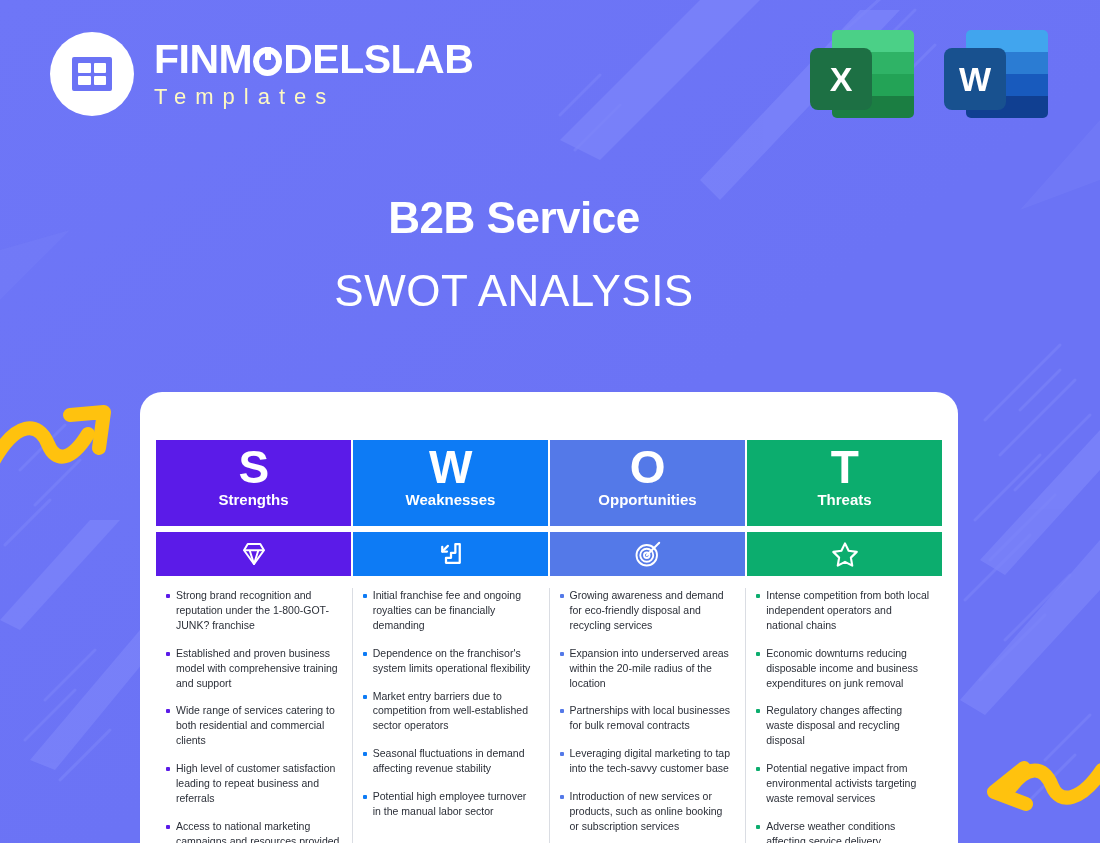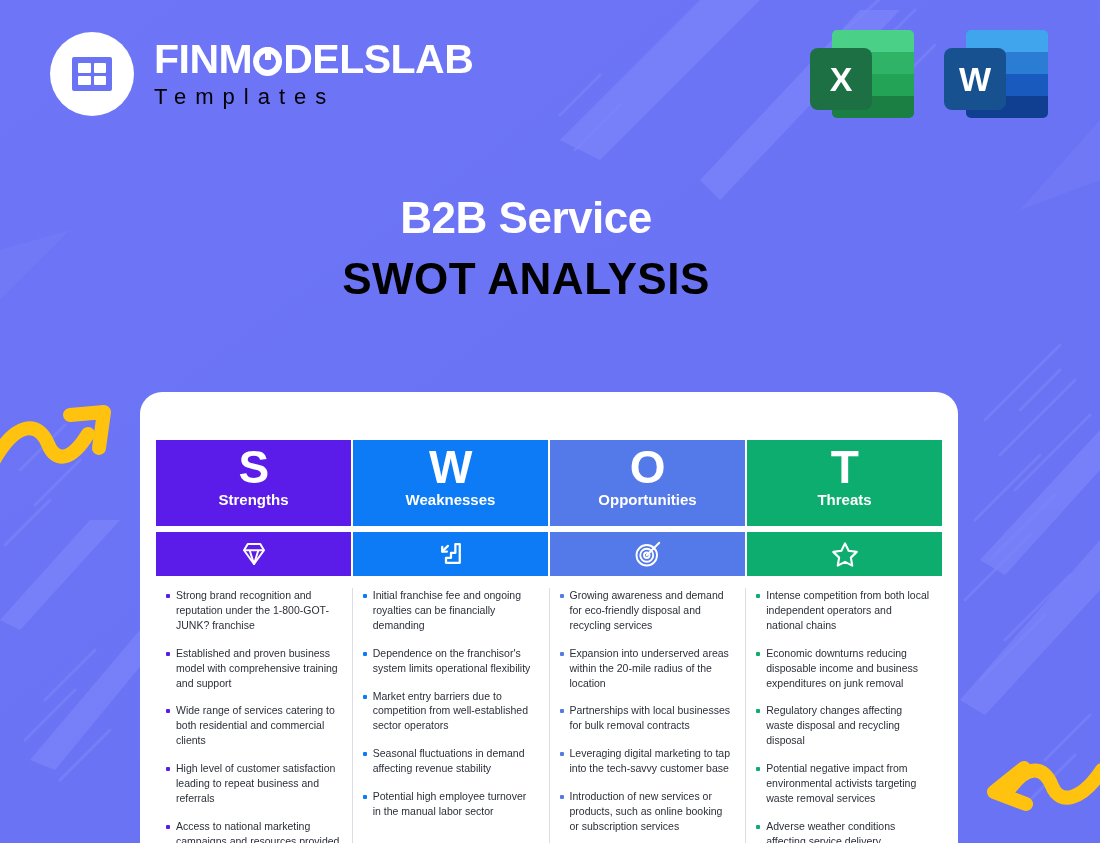--- a/index.html
+++ b/index.html
@@ -40,38 +40,38 @@
   .logo-word .o-ring {
     display:inline-block; width:29px; height:29px; vertical-align:-3px;
     border:6px solid #ffffff; border-radius:50%; position:relative;
     margin:0 1px;
   }
   .logo-word .o-ring::after {
     content:""; position:absolute; left:50%; top:-6px; transform:translateX(-50%);
     width:6px; height:13px; background:#ffffff;
   }
   .logo-sub {
-    font-size:22px; color:#000000; letter-spacing:9px; margin-top:3px; font-weight:400;
+    font-size:22px; color:#fef9c3; letter-spacing:9px; margin-top:3px; font-weight:400;
   }
 
   
   .office-icons { position:absolute; right:52px; top:25px; display:flex; gap:30px; }
   .off-icon { position:relative; width:104px; height:100px; }
   .off-sheet { position:absolute; right:0; top:5px; width:82px; height:88px; border-radius:5px; overflow:hidden; display:flex; flex-direction:column; }
   .off-sheet span { flex:1; display:block; }
   .off-badge {
     position:absolute; left:0; top:23px; width:62px; height:62px; border-radius:8px;
     display:flex; align-items:center; justify-content:center;
     color:#fff; font-size:34px; font-weight:bold; font-family:"Liberation Sans", sans-serif;
   }
 
   
-  .title-wrap { position:absolute; top:196px; left:12px; width:1028px; text-align:center; }
+  .title-wrap { position:absolute; top:196px; left:0; width:1028px; text-align:center; }
   .title-1 { font-size:44px; font-weight:bold; color:#ffffff; letter-spacing:-0.5px; line-height:1.0; }
-  .title-2 { font-size:44px; font-weight:bold; color:#000000; letter-spacing:0.5px; margin-top:17px; line-height:1.0; }
+  .title-2 { font-size:44px; font-weight:normal; color:#ffffff; letter-spacing:0.5px; margin-top:29px; line-height:1.0; }
 
   
   .arrow { position:absolute; pointer-events:none; }
   .arrow-left { left:-8px; top:398px; }
   .arrow-right { right:-6px; top:752px; }
 
   
   .card {
     position:absolute; left:140px; top:392px; width:818px; height:451px;
     background:#ffffff; border-radius:22px 22px 0 0;

